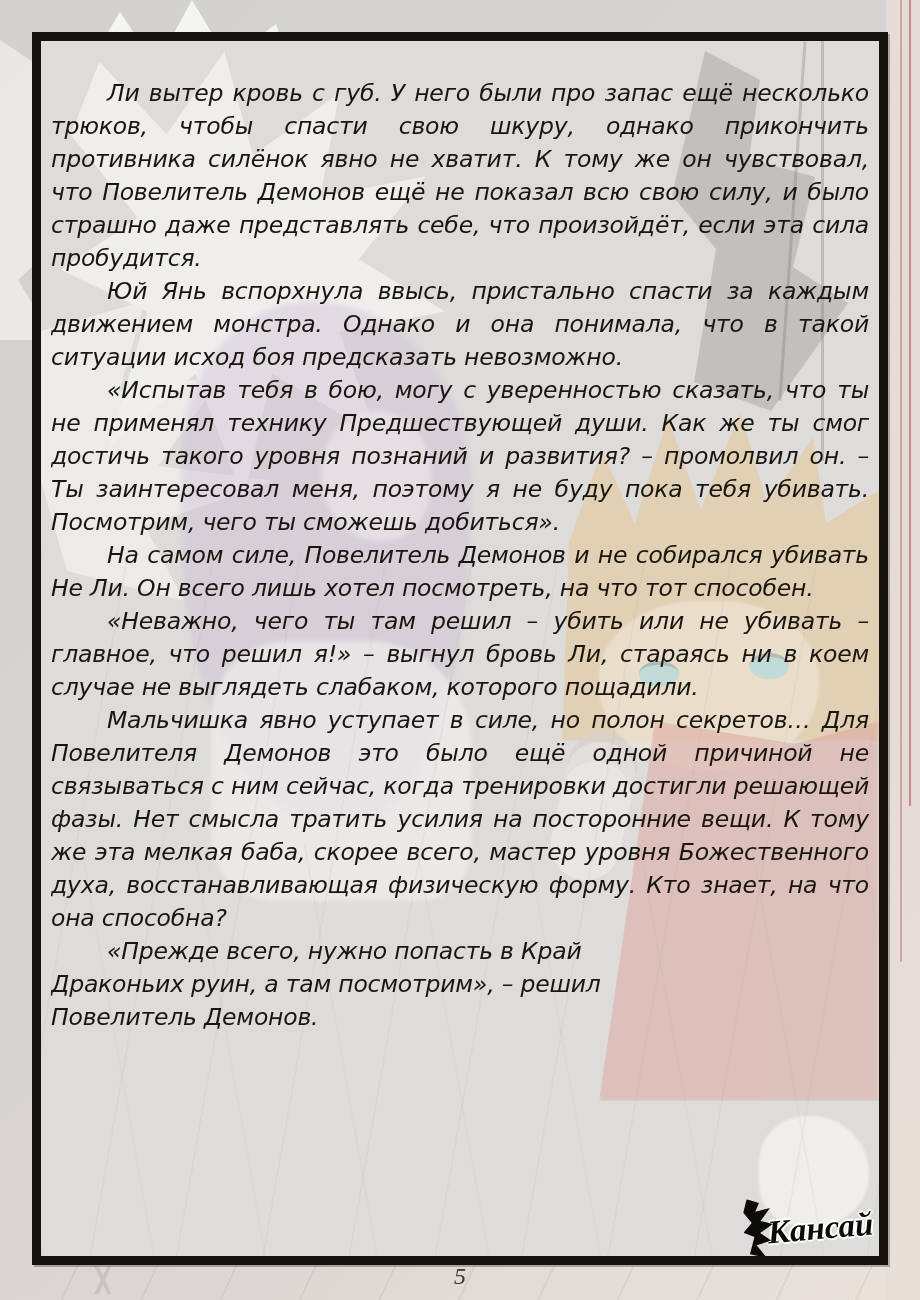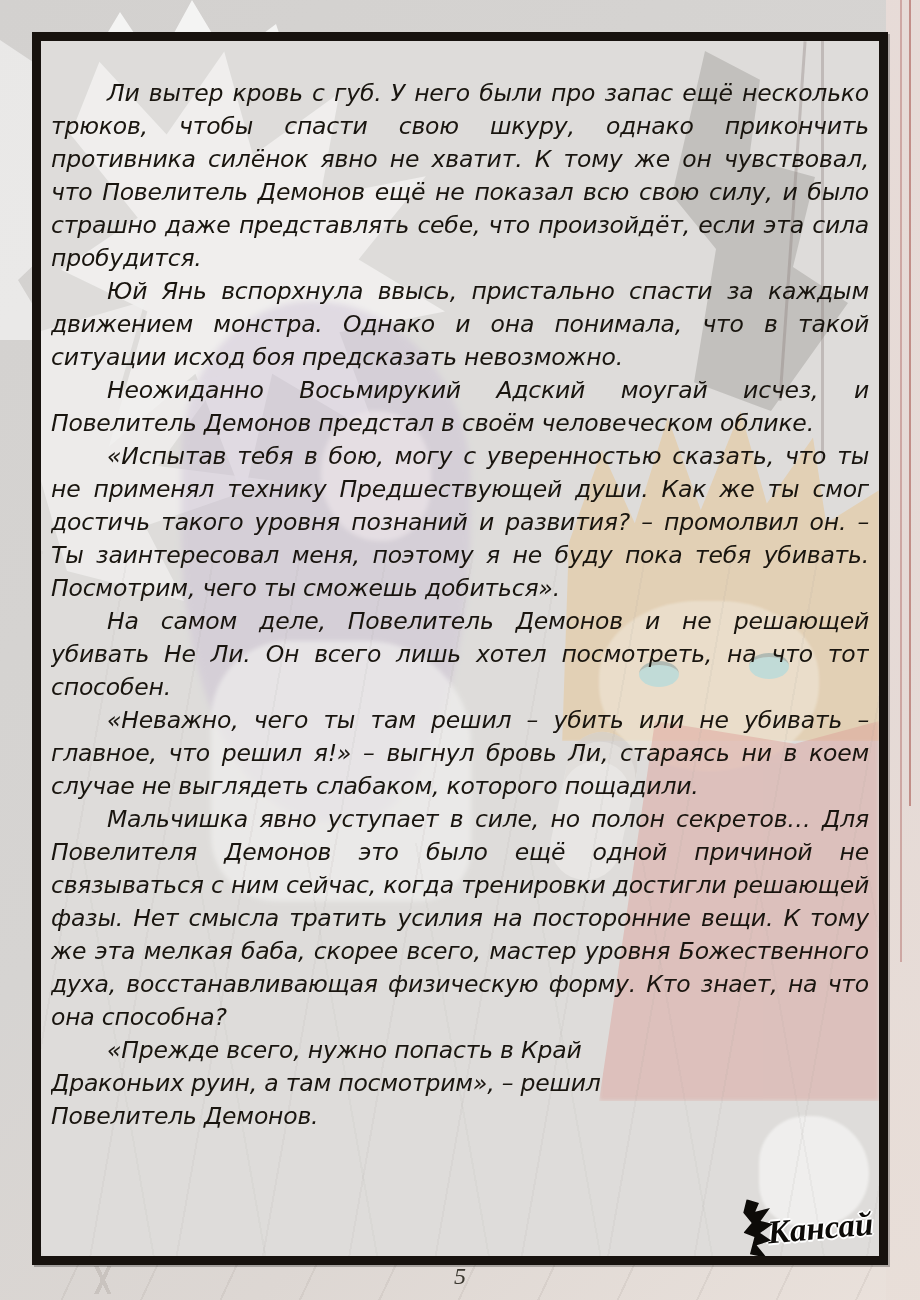--- a/index.html
+++ b/index.html
@@ -116,23 +116,22 @@
     <div class="art art-bandage"></div>
     <div class="art art-red-clothes"></div>
     <div class="art art-glove"></div>
     <div class="floor-lines"></div>
     <div class="floor-lines2"></div>
     <div class="veil"></div>
 
     <div class="text-block">
       <p>Ли вытер кровь с губ. У него были про запас ещё несколько трюков, чтобы спасти свою шкуру, однако прикончить противника силёнок явно не хватит. К тому же он чувствовал, что Повелитель Демонов ещё не показал всю свою силу, и было страшно даже представлять себе, что произойдёт, если эта сила пробудится.</p>
       <p>Юй Янь вспорхнула ввысь, пристально спасти за каждым движением монстра. Однако и она понимала, что в такой ситуации исход боя предсказать невозможно.</p>
-      <p>Неожиданно Восьмирукий Адский моугай исчез, и Повелитель Демонов предстал в своём человеческом облике.</p>
       <p>«Испытав тебя в бою, могу с уверенностью сказать, что ты не применял технику Предшествующей души. Как же ты смог достичь такого уровня познаний и развития? – промолвил он. – Ты заинтересовал меня, поэтому я не буду пока тебя убивать. Посмотрим, чего ты сможешь добиться».</p>
-      <p>На самом деле, Повелитель Демонов и не решающей убивать Не Ли. Он всего лишь хотел посмотреть, на что тот способен.</p>
+      <p>На самом силе, Повелитель Демонов и не собирался убивать Не Ли. Он всего лишь хотел посмотреть, на что тот способен.</p>
       <p>«Неважно, чего ты там решил – убить или не убивать – главное, что решил я!» – выгнул бровь Ли, стараясь ни в коем случае не выглядеть слабаком, которого пощадили.</p>
       <p>Мальчишка явно уступает в силе, но полон секретов… Для Повелителя Демонов это было ещё одной причиной не связываться с ним сейчас, когда тренировки достигли решающей фазы. Нет смысла тратить усилия на посторонние вещи. К тому же эта мелкая баба, скорее всего, мастер уровня Божественного духа, восстанавливающая физическую форму. Кто знает, на что она способна?</p>
       <p class="last">«Прежде всего, нужно попасть в Край Драконьих руин, а там посмотрим», – решил Повелитель Демонов.</p>
     </div>
 
     <div class="logo">
       <span class="brush"></span><span class="logo-text">Кансай</span>
     </div>
   </div>
 

